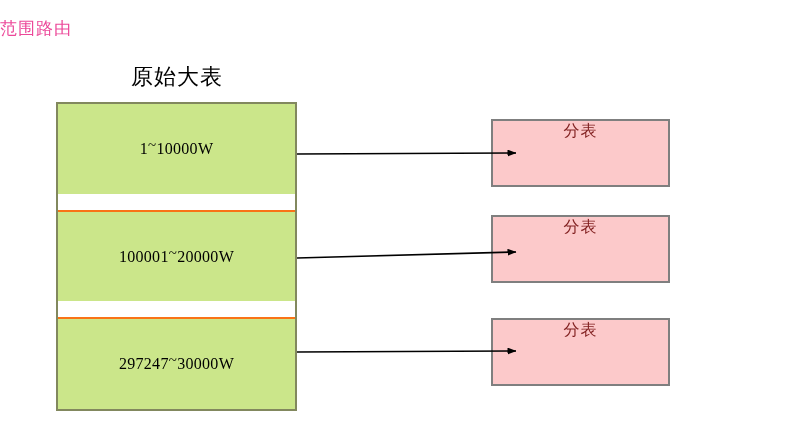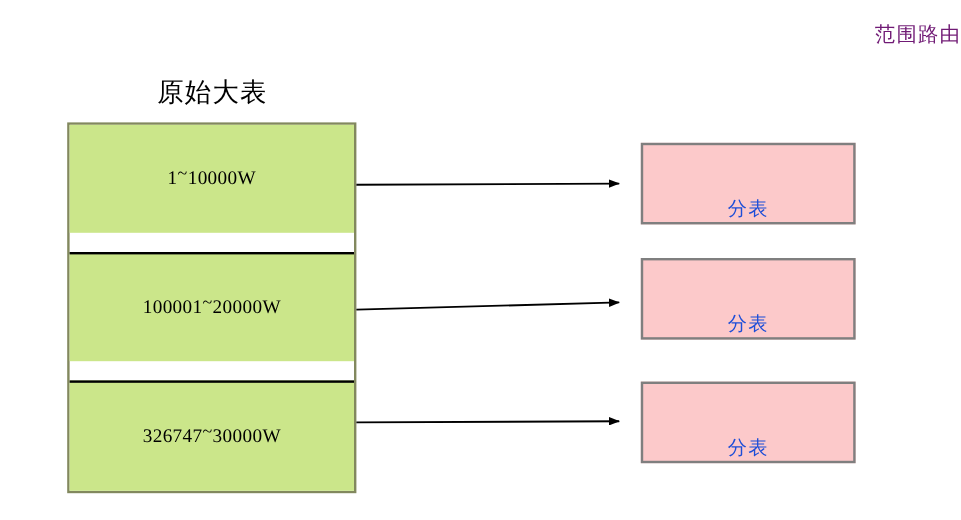--- a/index.html
+++ b/index.html
@@ -15,23 +15,23 @@
     width: 801px;
     height: 433px;
     background: #ffffff;
     overflow: hidden;
   }
   .title {
     position: absolute;
     left: 0;
     top: 17px;
     width: 801px;
-    text-align: right;
+    text-align: left;
     font-size: 17px;
-    color: #701a75;
+    color: #ec4899;
     letter-spacing: 1px;
     white-space: nowrap;
   }
   .subtitle {
     position: absolute;
     left: 131px;
     top: 62px;
     font-size: 22px;
     color: #000000;
     letter-spacing: 1px;
@@ -53,46 +53,46 @@
     flex: 1 1 0;
     background: #cbe68a;
     display: flex;
     align-items: center;
     justify-content: center;
     font-size: 16px;
     color: #000000;
     box-sizing: border-box;
   }
   .source-cell + .source-cell {
-    border-top: 2px solid #000000;
+    border-top: 2px solid #f97316;
     margin-top: 16px;
   }
   .range-text {
     white-space: nowrap;
     letter-spacing: 0.3px;
   }
   .range-text .tilde {
     position: relative;
     top: -4px;
     font-size: 15px;
   }
   
   .shard-box {
     position: absolute;
-    left: 534px;
+    left: 491px;
     width: 179px;
     height: 68px;
     background: #fcc9ca;
     border: 2px solid #7f7f7f;
     box-sizing: border-box;
     display: flex;
-    align-items: flex-end;
+    align-items: flex-start;
     justify-content: center;
     font-size: 16px;
-    color: #1d4ed8;
+    color: #7f1d1d;
     letter-spacing: 1px;
   }
   .shard-1 { top: 119px; }
   .shard-2 { top: 215px; }
   .shard-3 { top: 318px; }
   
   .arrow-layer {
     position: absolute;
     left: 0;
     top: 0;
@@ -111,21 +111,21 @@
   <div class="subtitle">原始大表</div>
 
   <div class="source-table">
     <div class="source-cell">
       <span class="range-text"><span>1</span><span class="tilde">~</span><span>10000W</span></span>
     </div>
     <div class="source-cell">
       <span class="range-text"><span>100001</span><span class="tilde">~</span><span>20000W</span></span>
     </div>
     <div class="source-cell">
-      <span class="range-text"><span>326747</span><span class="tilde">~</span><span>30000W</span></span>
+      <span class="range-text"><span>297247</span><span class="tilde">~</span><span>30000W</span></span>
     </div>
   </div>
 
   <div class="shard-box shard-1">
     <span>分表</span>
   </div>
   <div class="shard-box shard-2">
     <span>分表</span>
   </div>
   <div class="shard-box shard-3">

